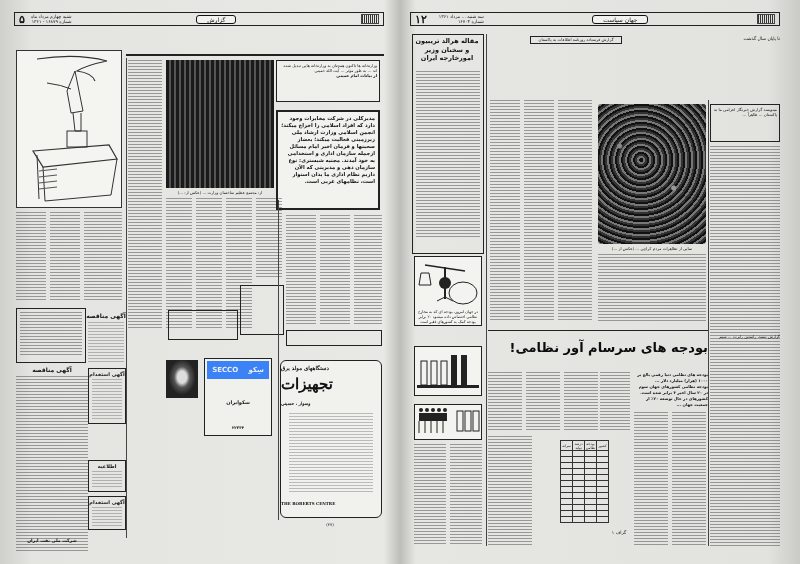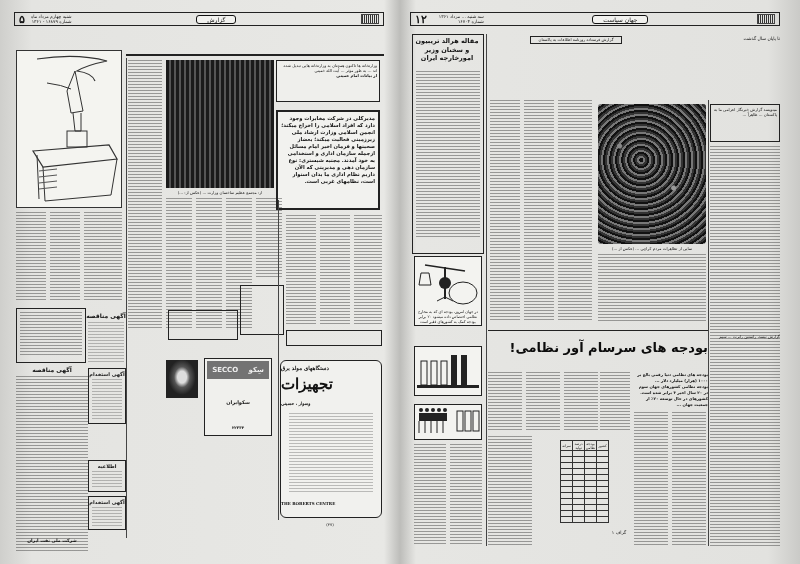--- a/index.html
+++ b/index.html
@@ -115,21 +115,21 @@
     <div class="small" style="left:0;top:2px;width:36px;font-size:5px">اطلاعیه</div>
     <div class="col-text light" style="left:3px;top:10px;width:30px;height:18px"></div>
   </div>
   <div class="box" style="left:88px;top:496px;width:38px;height:34px;border-width:1.6px">
     <div class="small" style="left:0;top:2px;width:36px;font-size:5px">آگهی استخدام</div>
     <div class="col-text light" style="left:3px;top:10px;width:30px;height:20px"></div>
   </div>
 
   <div class="photo portrait" style="left:166px;top:360px;width:32px;height:38px"></div>
   <div class="box" style="left:204px;top:358px;width:68px;height:78px;background:#f0f0ed">
-    <div style="position:absolute;left:2px;top:2px;width:62px;height:18px;background:#737373;display:flex;align-items:center;justify-content:space-around;color:#eee;font-size:7px;font-weight:bold">
+    <div style="position:absolute;left:2px;top:2px;width:62px;height:18px;background:#3b82f6;display:flex;align-items:center;justify-content:space-around;color:#eee;font-size:7px;font-weight:bold">
       <span>SECCO</span>
       <span>سِکو</span>
     </div>
     <div class="small" style="left:0;top:40px;width:66px;font-size:5px">سکوایران</div>
     <div class="small" style="left:0;top:66px;width:66px;font-size:4px">۲۲۳۳۴</div>
   </div>
 
   <div class="box" style="left:280px;top:360px;width:102px;height:158px;border-width:1.5px;border-radius:6px;background:#f1f1ee">
     <div class="ad-title" style="left:0;top:4px;width:100px;font-size:5.5px">دستگاههای مولد برق</div>
     <div class="ad-title" style="left:0;top:14px;width:100px;font-size:15px">تجهیزات</div>

